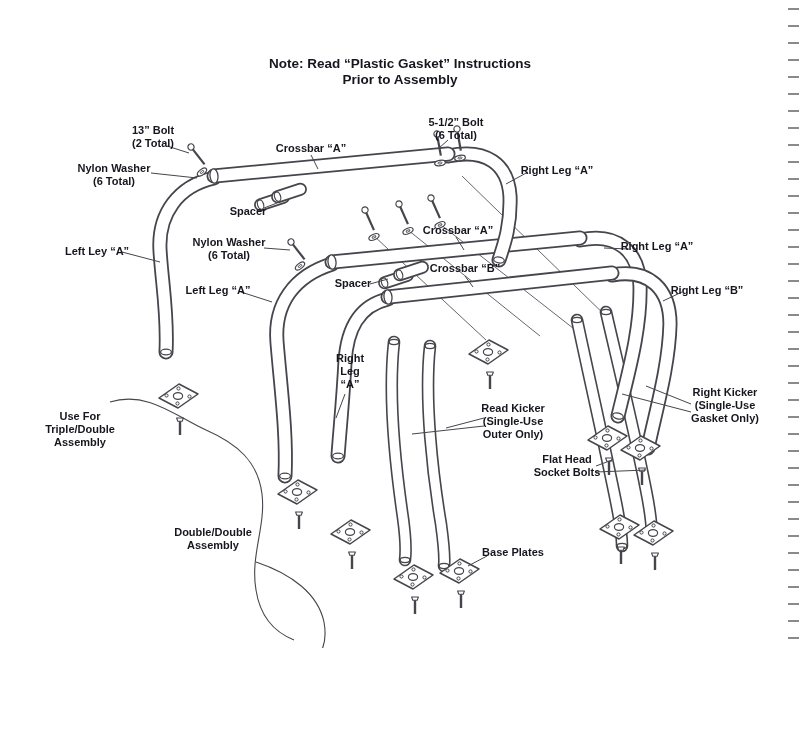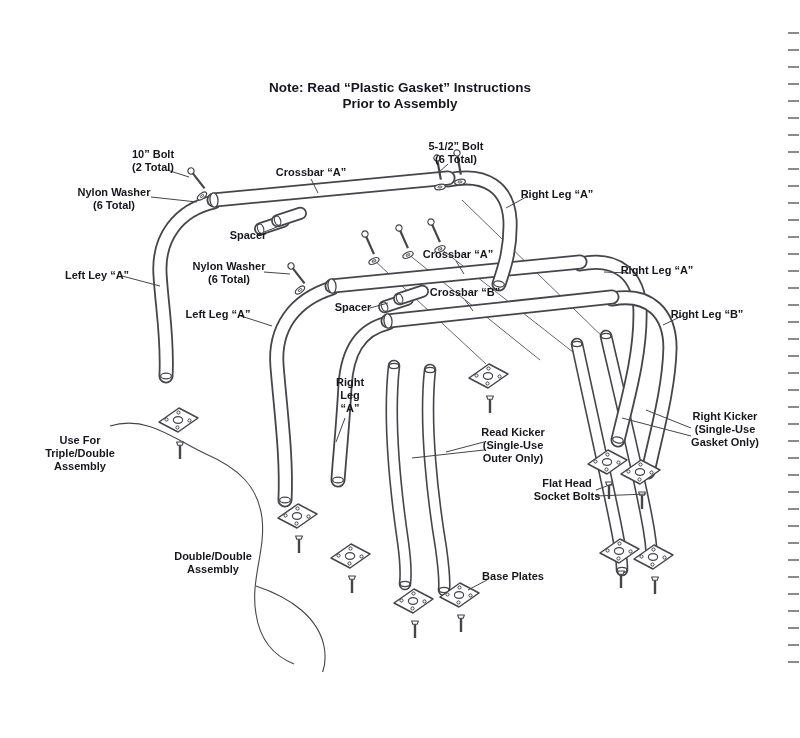--- a/index.html
+++ b/index.html
@@ -1,19 +1,18 @@
 <!DOCTYPE html>
 <html><head>
 <meta charset="utf-8">
 <style>
   html,body{margin:0;padding:0;background:#fff;}
   .canvas{
     position:relative;width:800px;height:648px;background:#fff;overflow:hidden;
     font-family:"Liberation Sans",sans-serif;
-    margin-top:24px;
   }
   svg.diagram{position:absolute;left:0;top:0;}
   .title{
     position:absolute;left:400px;top:56px;transform:translateX(-50%);
     font-weight:bold;font-size:13.5px;line-height:1.2;color:#16161e;
     text-align:center;white-space:pre-line;width:420px;
   }
   .lbl{
     position:absolute;transform:translateX(-50%);
     font-weight:bold;font-size:11px;line-height:1.16;color:#16161e;
@@ -232,21 +231,21 @@
 
     <g>
       <path class="wavy" d="M 110 402 C 148 390, 178 418, 206 430 C 238 444, 258 462, 262 494 C 266 526, 250 556, 256 590 C 260 616, 274 632, 294 640"></path>
       <path class="wavy" d="M 256 562 C 292 574, 318 594, 324 622 C 328 644, 320 658, 308 666"></path>
     </g>
   </svg>
 
   <div class="title">Note: Read “Plastic Gasket” Instructions
 Prior to Assembly</div>
 
-  <div class="lbl" style="left:153px;top:124px">10” Bolt
+  <div class="lbl" style="left:153px;top:124px">13” Bolt
 (2 Total)</div>
   <div class="lbl" style="left:456px;top:116px">5-1/2” Bolt
 (6 Total)</div>
   <div class="lbl" style="left:114px;top:162px">Nylon Washer
 (6 Total)</div>
   <div class="lbl" style="left:311px;top:142px">Crossbar “A”</div>
   <div class="lbl" style="left:557px;top:164px">Right Leg “A”</div>
   <div class="lbl" style="left:248px;top:205px">Spacer</div>
   <div class="lbl" style="left:97px;top:245px">Left Ley “A”</div>
   <div class="lbl" style="left:229px;top:236px">Nylon Washer

